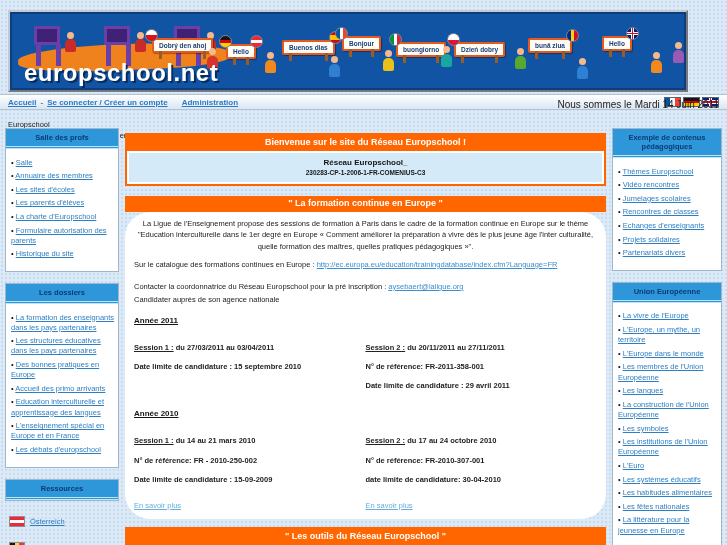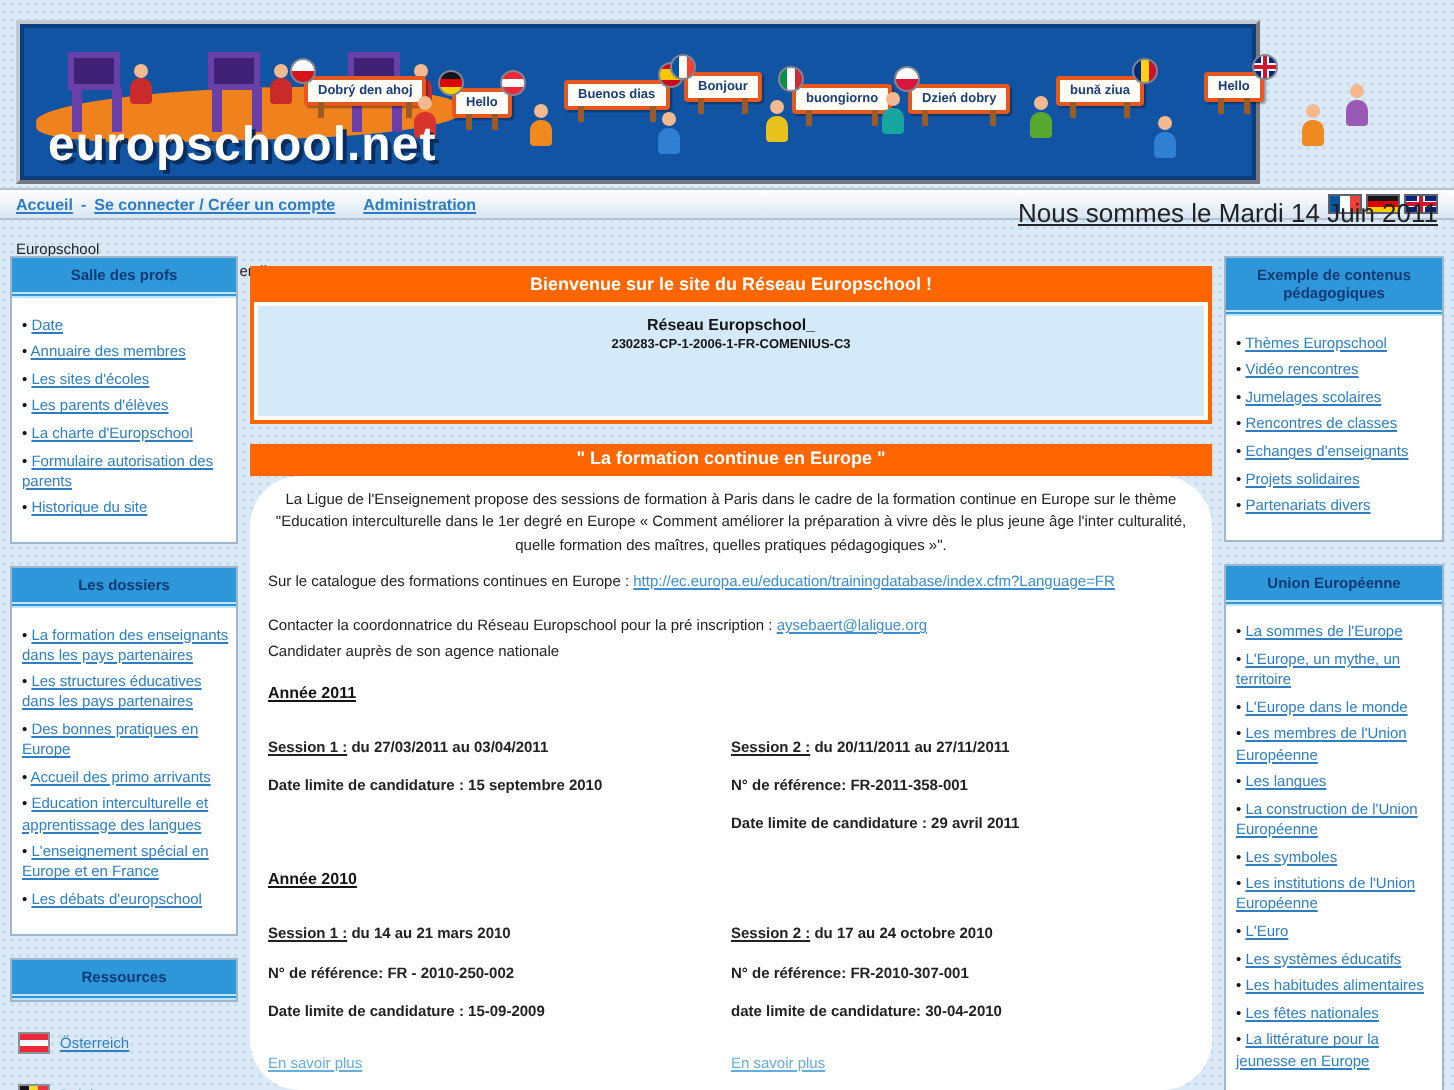--- a/index.html
+++ b/index.html
@@ -4,21 +4,21 @@
 <style>
   * { margin:0; padding:0; box-sizing:border-box; }
   html,body { background:#eef3f8; }
   body { font-family:"Liberation Sans", sans-serif; }
   #page { position:relative; width:727px; height:545px; overflow:hidden; margin:0 auto;
           background:#dcc; background-color:#dce9f6;
           background-image:radial-gradient(#c7dcef 0.8px, transparent 0.9px);
           background-size:4px 4px; }
 
   
-  .banner { position:absolute; left:8px; top:10px; width:622px; height:82px;
+  .banner { position:absolute; left:8px; top:10px; width:680px; height:82px;
             background:#1254a4; border:2px outset #c3c9d2;
             box-shadow:inset 0 0 0 2px #0c3d7c;text-decoration:underline; }
   .swoosh { position:absolute; left:8px; bottom:20px; width:212px; height:26px;
             background:#f0821e; border-radius:60% 60% 45% 45%; transform:rotate(-2deg); }
   .logo { position:absolute; left:14px; bottom:3px; font-size:24px; font-weight:bold;
           color:#fff; letter-spacing:.5px; text-shadow:2px 2px 0 #082c5c; }
   .pc { position:absolute; top:14px; width:48px; height:44px; }
   .pc .mon { position:absolute; left:2px; top:0; width:26px; height:19px; background:#3f2175; border:3px solid #6a3fa8; }
   .pc .leg1,.pc .leg2 { position:absolute; top:18px; width:5px; height:22px; background:#6a3fa8; }
   .pc .leg1{left:4px} .pc .leg2{left:24px}
@@ -67,21 +67,21 @@
   .fl-de { background:linear-gradient(180deg,#151515 33%,#dd0000 33% 66%,#ffce00 66%); }
   .fl-uk { background:
       linear-gradient(180deg, transparent 40%, #cf142b 40% 60%, transparent 60%),
       linear-gradient(90deg, transparent 44%, #cf142b 44% 56%, transparent 56%),
       linear-gradient(180deg, transparent 30%, #fff 30% 70%, transparent 70%),
       linear-gradient(90deg, transparent 37%, #fff 37% 63%, transparent 63%),
       #00247d; }
 
   
   .status { position:absolute; left:8px; top:96px; font-size:7.5px; color:#222; line-height:1.45;margin-top:24px; }
-  .date { position:absolute; right:8px; top:99px; font-size:13px; color:#222;text-decoration:underline; }
+  .date { position:absolute; right:8px; top:99px; font-size:10px; color:#222; }
 
   
   .cols { position:absolute; left:5px; top:128px; width:717px; display:flex; gap:6px; align-items:flex-start; }
   .col-left { width:114px; flex:none; }
   .col-center { flex:1; min-width:0; }
   .col-right { width:110px; flex:none; }
 
   
   .sbox { background:#fff; border:1px solid #9fb6cc; margin-bottom:11px; }
   .sbox-hd { background:#2e97d9; color:#0b3a75; font-weight:bold; font-size:7.5px;
@@ -93,21 +93,21 @@
   .hd-only { margin-bottom:4px; }
   .res-item { display:flex; align-items:center; gap:5px; margin:15px 2px 15px 4px; font-size:7.5px; }
   .res-item a { color:#2e7fc2; text-decoration:underline; }
   .rflag { width:16px; height:11px; border:1px solid #8a8f98; flex:none; }
   .rf-at { background:linear-gradient(180deg,#ed2939 33%,#fff 33% 66%,#ed2939 66%); }
   .rf-be { background:linear-gradient(90deg,#151515 33%,#fdda24 33% 66%,#ef3340 66%); }
 
   
   .welcome { border:2px solid #ff6600; background:#ff6600; margin:5px 0 10px; }
   .sec-hd { background:#ff6600; color:#fff; font-weight:bold; font-size:9px; text-align:center; padding:2px 0 4px; }
-  .welcome .bd { background:#d4eaf9; border:2px solid #fff; padding:5px 8px 32px; }
+  .welcome .bd { background:#d4eaf9; border:2px solid #fff; padding:5px 8px 6px; }
   .w-name { text-align:center; font-size:8px; font-weight:bold; color:#151515; }
   .w-code { text-align:center; font-size:6.5px; font-weight:bold; color:#151515; margin-top:2px; }
   .w-links { list-style:none; margin:7px 0 0 58px; }
   .w-links li { margin:4px 0; font-size:8px; }
   .w-links li::before { content:"▪ "; color:#222; }
   .w-links a { color:#2e7fc2; text-decoration:underline; }
 
   .formation { margin-bottom:8px; }
   .formation .bd { background:#fff; padding:6px 9px 8px; font-size:7.5px; color:#222; line-height:1.5;border-radius:25px; }
   .intro { text-align:center; margin-bottom:7px; }
@@ -245,21 +245,21 @@
     <div>Il y a 3 visiteur(s) et 0 membre(s) en ligne.</div>
   </div>
   <div class="date">Nous sommes le Mardi 14 Juin 2011</div>
 
   <div class="cols">
 
     <div class="col-left">
       <div class="sbox">
         <div class="sbox-hd">Salle des profs</div>
         <ul class="sblist">
-          <li><a href="#">Date</a></li>
+          <li><a href="#">Salle</a></li>
           <li><a href="#">Annuaire des membres</a></li>
           <li><a href="#">Les sites d'écoles</a></li>
           <li><a href="#">Les parents d'élèves</a></li>
           <li><a href="#">La charte d'Europschool</a></li>
           <li><a href="#">Formulaire autorisation des parents</a></li>
           <li><a href="#">Historique du site</a></li>
         </ul>
       </div>
 
       <div class="sbox">
@@ -361,21 +361,21 @@
           <li><a href="#">Rencontres de classes</a></li>
           <li><a href="#">Echanges d'enseignants</a></li>
           <li><a href="#">Projets solidaires</a></li>
           <li><a href="#">Partenariats divers</a></li>
         </ul>
       </div>
 
       <div class="sbox">
         <div class="sbox-hd">Union Européenne</div>
         <ul class="sblist">
-          <li><a href="#">La sommes de l'Europe</a></li>
+          <li><a href="#">La vivre de l'Europe</a></li>
           <li><a href="#">L'Europe, un mythe, un territoire</a></li>
           <li><a href="#">L'Europe dans le monde</a></li>
           <li><a href="#">Les membres de l'Union Européenne</a></li>
           <li><a href="#">Les langues</a></li>
           <li><a href="#">La construction de l'Union Européenne</a></li>
           <li><a href="#">Les symboles</a></li>
           <li><a href="#">Les institutions de l'Union Européenne</a></li>
           <li><a href="#">L'Euro</a></li>
           <li><a href="#">Les systèmes éducatifs</a></li>
           <li><a href="#">Les habitudes alimentaires</a></li>

